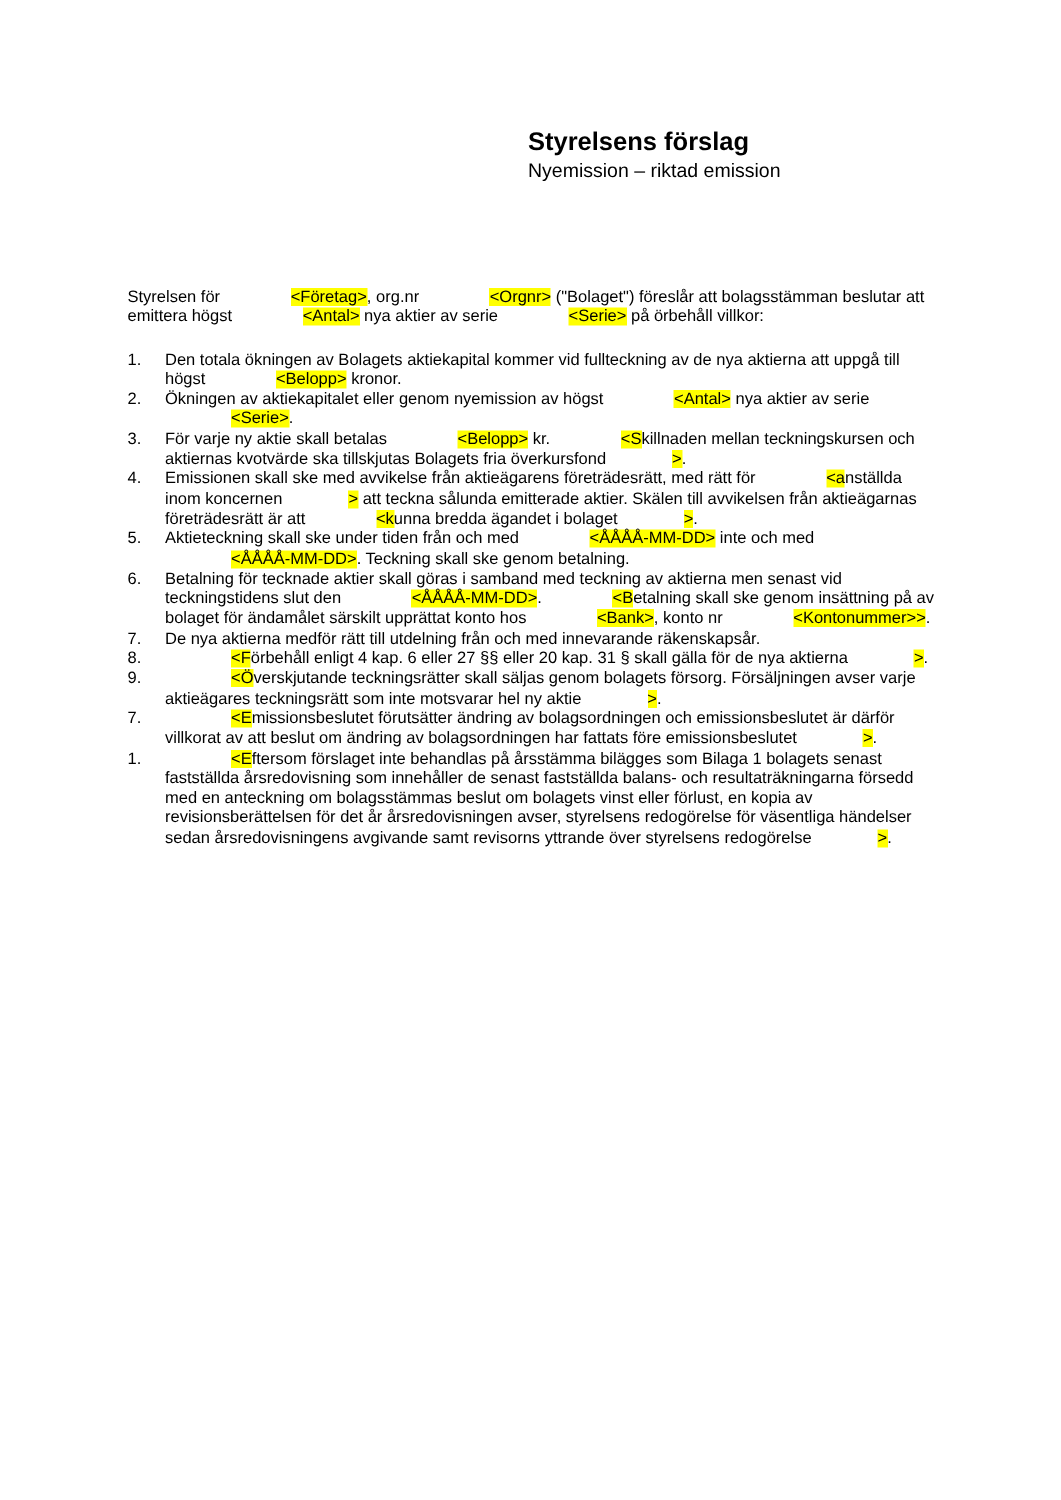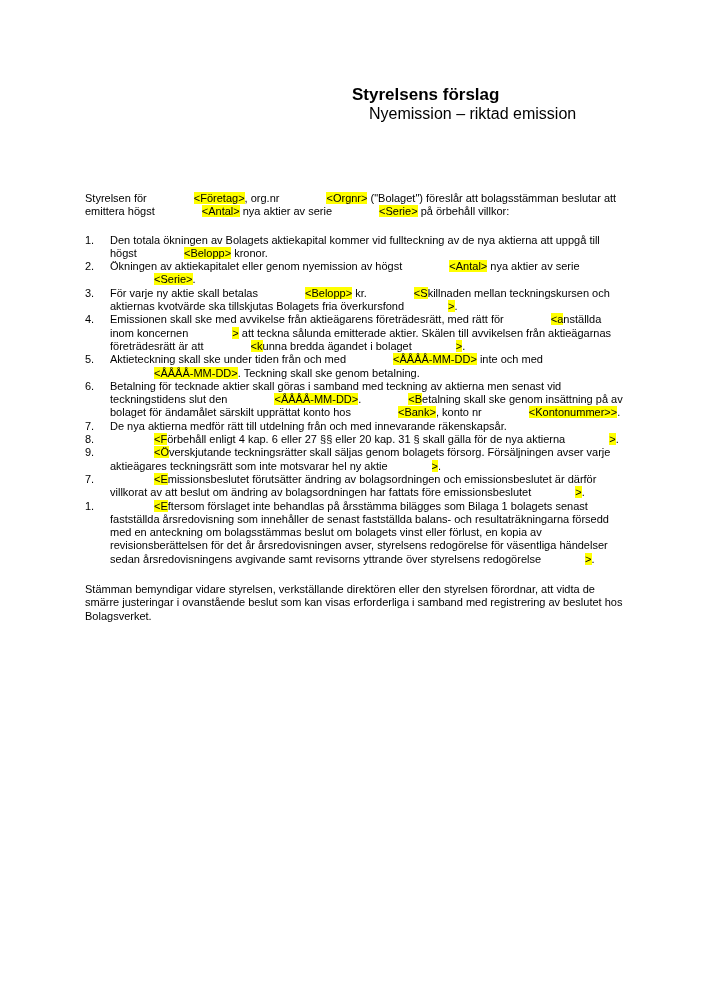--- a/index.html
+++ b/index.html
@@ -8,21 +8,21 @@
     width:707px; height:1000px;
     background:#ffffff;
     color:#000000;
     font-family:"Liberation Sans", sans-serif;
     font-size:11px;
     line-height:13.3px;
     overflow:hidden;
   }
   .doc-header { position:absolute; left:352px; top:85px; }
   .doc-title { font-size:17px; font-weight:bold; line-height:19px; letter-spacing:0; }
-  .doc-subtitle { font-size:16px; line-height:15px; margin-top:2px;margin-left:17px; }
+  .doc-subtitle { font-size:13px; line-height:15px; margin-top:2px; }
   .content { position:absolute; left:85px; top:192px; width:541px; }
   .intro { margin:0; }
   .conditions { margin:15px 0 0 0; }
   .cond-row { display:flex; align-items:flex-start; }
   .cond-num { flex:0 0 25px; }
   .cond-text { flex:1 1 auto; min-width:0; }
   .closing { margin:17px 0 0 0; }
   .hl { background-color:var(--hl-color, #ffff00);margin-left:44px; }
   .page-number { position:absolute; left:0; right:12px; top:940px; text-align:center; }
 </style>
@@ -79,17 +79,16 @@
         <div class="cond-row">
           <span class="cond-num">7.</span>
           <span class="cond-text"><span class="hl">&lt;E</span><span>missionsbeslutet förutsätter ändring av bolagsordningen och emissionsbeslutet är därför villkorat av att beslut om ändring av bolagsordningen har fattats före emissionsbeslutet</span><span class="hl">&gt;</span><span>.</span></span>
         </div>
         <div class="cond-row">
           <span class="cond-num">1.</span>
           <span class="cond-text"><span class="hl">&lt;E</span><span>ftersom förslaget inte behandlas på årsstämma bilägges som Bilaga 1 bolagets senast fastställda årsredovisning som innehåller de senast fastställda balans- och resultaträkningarna försedd med en anteckning om bolagsstämmas beslut om bolagets vinst eller förlust, en kopia av revisionsberättelsen för det år årsredovisningen avser, styrelsens redogörelse för väsentliga händelser sedan årsredovisningens avgivande samt revisorns yttrande över styrelsens redogörelse</span><span class="hl">&gt;</span><span>.</span></span>
         </div>
       </div>
 
-    <p class="closing">Stämman bemyndigar vidare styrelsen, verkställande direktören eller den styrelsen förordnar, att vidta de smärre justeringar i ovanstående beslut som kan visas erforderliga i samband med registrering av beslutet hos Bolagsverket.</p>
   </div>
 
 
 </div>
 
 </body></html>

